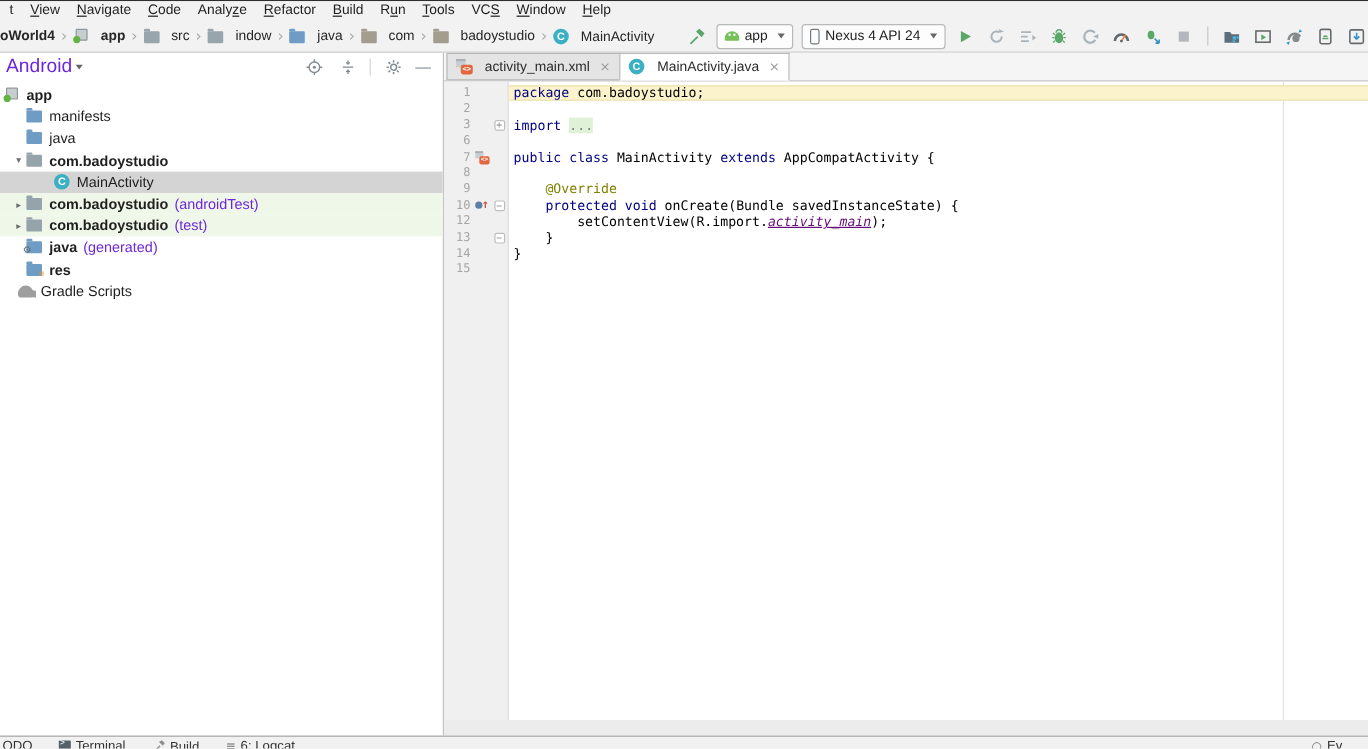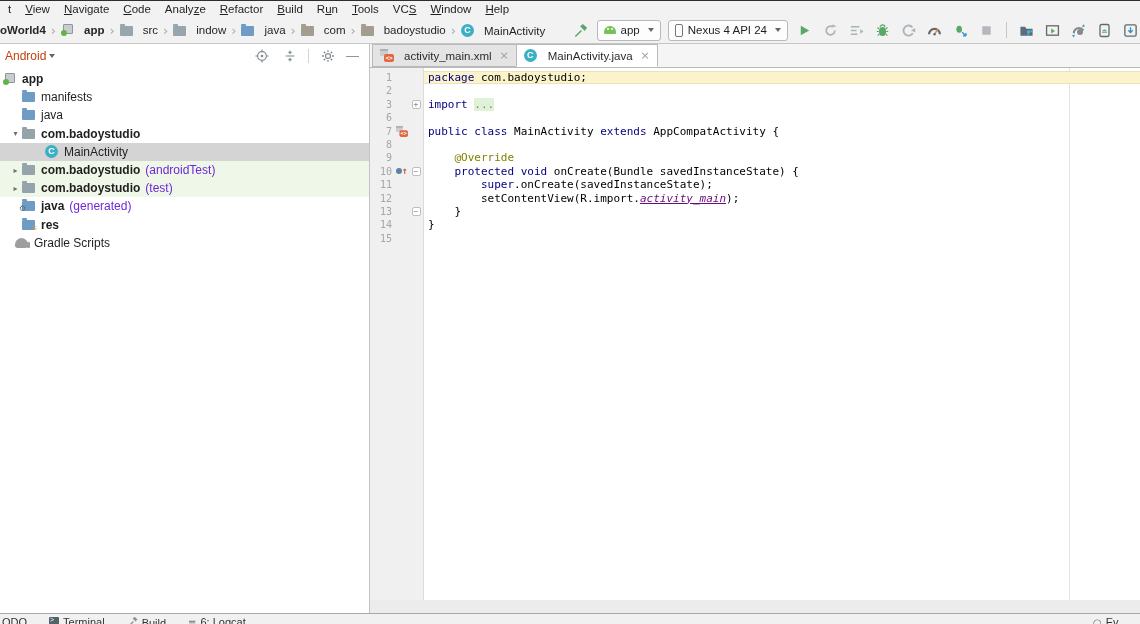--- a/index.html
+++ b/index.html
@@ -22,21 +22,21 @@
 .tb-btn{width:19px;height:19px;flex:0 0 19px;display:flex;align-items:center;justify-content:center}
 .tb-btn svg{width:15px;height:15px}
 .combo{height:21px;border:1px solid #b9b9b9;border-radius:3px;background:#fdfdfd;display:flex;align-items:center;gap:5px;padding:0 6px;font-size:11.5px;white-space:nowrap}
 .dd{width:0;height:0;border-left:3.5px solid transparent;border-right:3.5px solid transparent;border-top:4px solid #666;margin-left:3px}
 .tb-sep{width:1px;height:16px;background:#c6c6c6;margin:0 3px;flex:0 0 1px}
 
 
 .main{flex:1;display:flex;min-height:0}
 .project{width:370px;flex:0 0 370px;background:#fff;border-right:1px solid #c3c3c3;display:flex;flex-direction:column;overflow:hidden}
 .p-head{height:24px;flex:0 0 24px;display:flex;align-items:center;padding:0 10px 0 5px}
-.p-sel{display:flex;align-items:center;font-size:12px;color:#c2410c}
+.p-sel{display:flex;align-items:center;font-size:16px;color:#6d28d9}
 .p-icons{margin-left:auto;display:flex;align-items:center;gap:9px}
 .p-icons svg{width:14px;height:14px}
 .p-minus{color:#7f8b91;font-size:13px;line-height:10px}
 .p-isep{width:1px;height:14px;background:#d4d4d4}
 
 
 .tree{flex:1;padding-top:2px;overflow:hidden}
 .trow{height:18.2px;display:flex;align-items:center;font-size:12px;white-space:nowrap;cursor:default}
 .trow.sel{background:#d4d4d4}
 .trow.tint{background:#eff7e9}
@@ -450,28 +450,20 @@
                   </span>
                 </span>
                 <span class="gfold">
                   <span class="fbox">−</span>
                 </span>
               </span>
               <span class="ltxt"><span class="pl">    </span><span class="kw">protected void </span><span class="pl">onCreate(Bundle savedInstanceState) {</span></span>
             </div>
             <div class="line">
               <span class="gut">
-                <span class="num">11</span>
-                <span class="gmark"></span>
-                <span class="gfold"></span>
-              </span>
-              <span class="ltxt"><span class="pl">        </span><span class="kw">super</span><span class="pl">.onCreate(savedInstanceState);</span></span>
-            </div>
-            <div class="line">
-              <span class="gut">
                 <span class="num">12</span>
                 <span class="gmark"></span>
                 <span class="gfold"></span>
               </span>
               <span class="ltxt"><span class="pl">        setContentView(R.import.</span><span class="fld">activity_main</span><span class="pl">);</span></span>
             </div>
             <div class="line">
               <span class="gut">
                 <span class="num">13</span>
                 <span class="gmark"></span>

